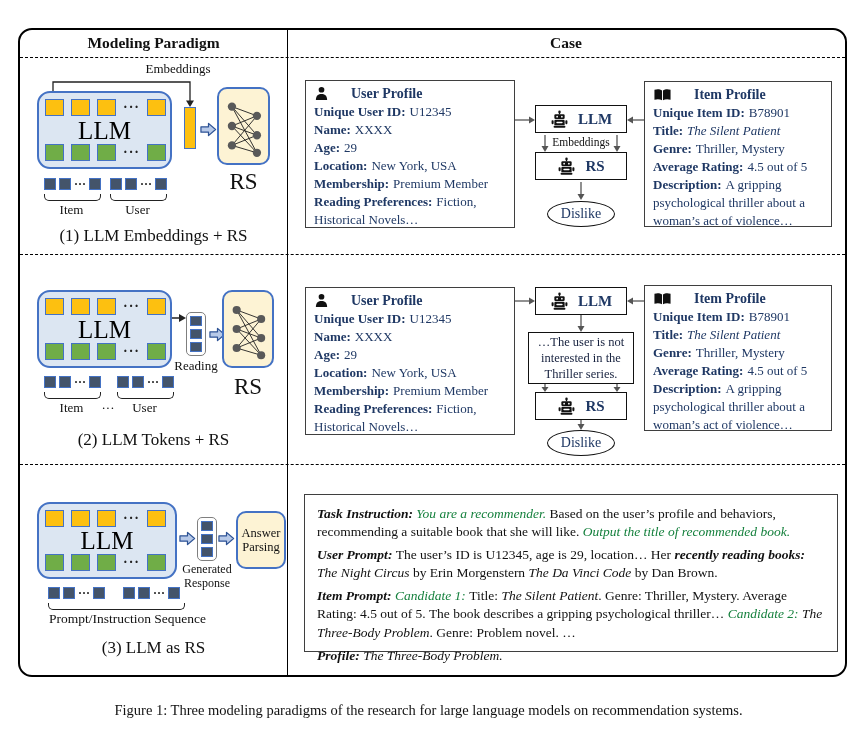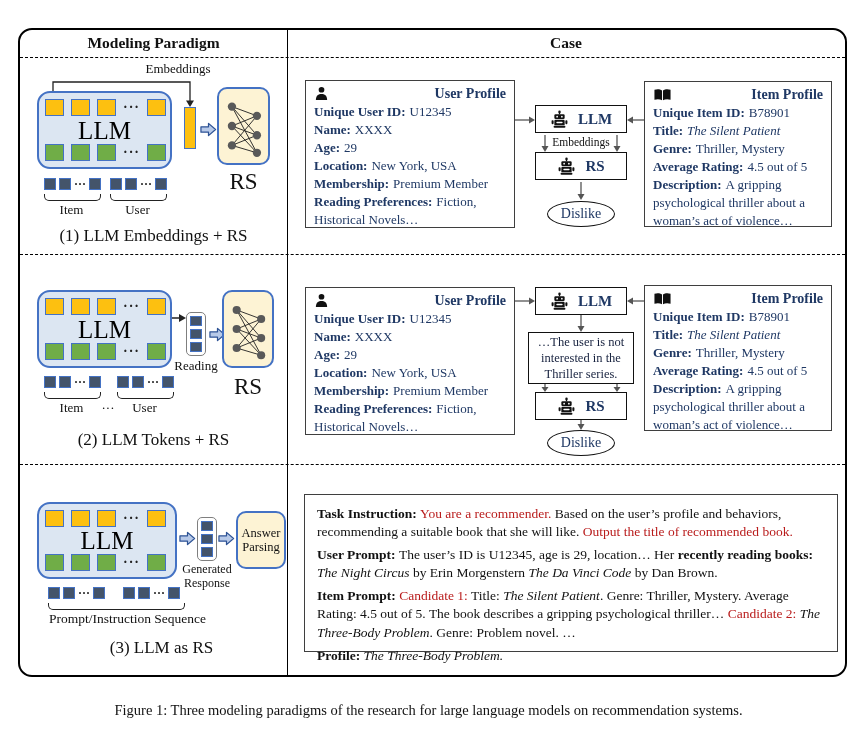--- a/index.html
+++ b/index.html
@@ -30,36 +30,36 @@
   .small-label{position:absolute;text-align:center;font-size:13px;}
   .pcaption{position:absolute;text-align:center;font-size:17px;}
   .tstack{position:absolute;background:#fff;border:1.5px solid #7f7f7f;border-radius:5px;
           display:flex;flex-direction:column;align-items:center;justify-content:center;gap:3px;box-sizing:border-box;}
   .tsq2{width:12px;height:10px;background:#44546a;border:1.2px solid #4472c4;box-sizing:border-box;flex:none;}
   .ansbox{position:absolute;background:#fdf3d4;border:2px solid #4472c4;border-radius:10px;
           display:flex;align-items:center;justify-content:center;text-align:center;
           font-size:12.5px;line-height:1.15;box-sizing:border-box;padding:2px;}
   .profile{position:absolute;background:#fff;border:1.6px solid #3f3f3f;box-sizing:border-box;
            padding:3px 8px;color:#1f3864;font-size:13px;line-height:1.38;}
-  .p-title{display:flex;justify-content:space-between;align-items:center;gap:2px;font-weight:bold;font-size:14px;}
+  .p-title{display:flex;justify-content:flex-start;align-items:center;gap:22px;font-weight:bold;font-size:14px;}
   .pf-label{font-weight:bold;margin-right:4px;}
   .it{font-style:italic;}
   .fbox{position:absolute;background:#fff;border:1.4px solid #111;box-sizing:border-box;
         display:flex;align-items:center;justify-content:center;gap:9px;
         font-weight:bold;color:#1f3864;font-size:15px;}
   .embl{position:absolute;text-align:center;font-size:11.5px;color:#111;}
   .note{position:absolute;background:#fff;border:1.4px solid #111;box-sizing:border-box;
         display:flex;align-items:center;justify-content:center;text-align:center;
         font-size:12.5px;color:#16213e;line-height:1.3;padding:10px 4px;}
   .dislike{position:absolute;background:#fff;border:1.5px solid #111;border-radius:50%;
            display:flex;align-items:center;justify-content:center;font-size:14px;color:#1f3864;box-sizing:border-box;}
   .pbox{position:absolute;background:#fff;border:1.6px solid #3f3f3f;box-sizing:border-box;
         padding:5px 12px;font-size:13.5px;line-height:1.36;color:#111;}
   .pbox p{margin:4.5px 0;}
-  .b{font-weight:bold;} .bl{color:#b91c1c;}
+  .b{font-weight:bold;font-style:italic;} .bl{color:#15803d;font-style:italic;}
   .figcap{position:absolute;left:0;top:702px;width:857px;text-align:center;font-size:14.5px;}
 </style>
 </head>
 <body>
 
 <div class="canvas">
  <div class="fig">
   <div class="vdiv"></div>
   <div class="hdr" style="left:267px;width:558px;">Case</div>
   <div class="hdr" style="left:0;width:267px;">Modeling Paradigm</div>
@@ -256,21 +256,21 @@
           <span class="tsq"></span>
     </div>
     <div class="tgroup" style="left:103px;top:123px;">
       <span class="tsq"></span>
           <span class="tsq"></span>
           <span class="tdots">···</span>
           <span class="tsq"></span>
     </div>
     <div class="brk" style="left:28px;top:139px;width:135px;"></div>
     <div class="small-label" style="left:0;top:147px;width:215px;font-size:13.5px;">Prompt/Instruction Sequence</div>
-    <div class="pcaption" style="left:8px;top:174px;width:267px;">(3) LLM as RS</div>
+    <div class="pcaption" style="left:0;top:174px;width:267px;">(3) LLM as RS</div>
   </div>
 
   <div class="profile" style="left:285px;top:50px;width:210px;height:148px;">
     <div class="p-title">
       <svg width="15" height="15" viewBox="0 0 20 20" fill="#111">
         <circle cx="10" cy="5" r="3.8"></circle>
             <path d="M2.5,18.5 C2.5,12.5 6,10.5 10,10.5 C14,10.5 17.5,12.5 17.5,18.5 Z"></path>
       </svg>
       <span>User Profile</span>
     </div>

